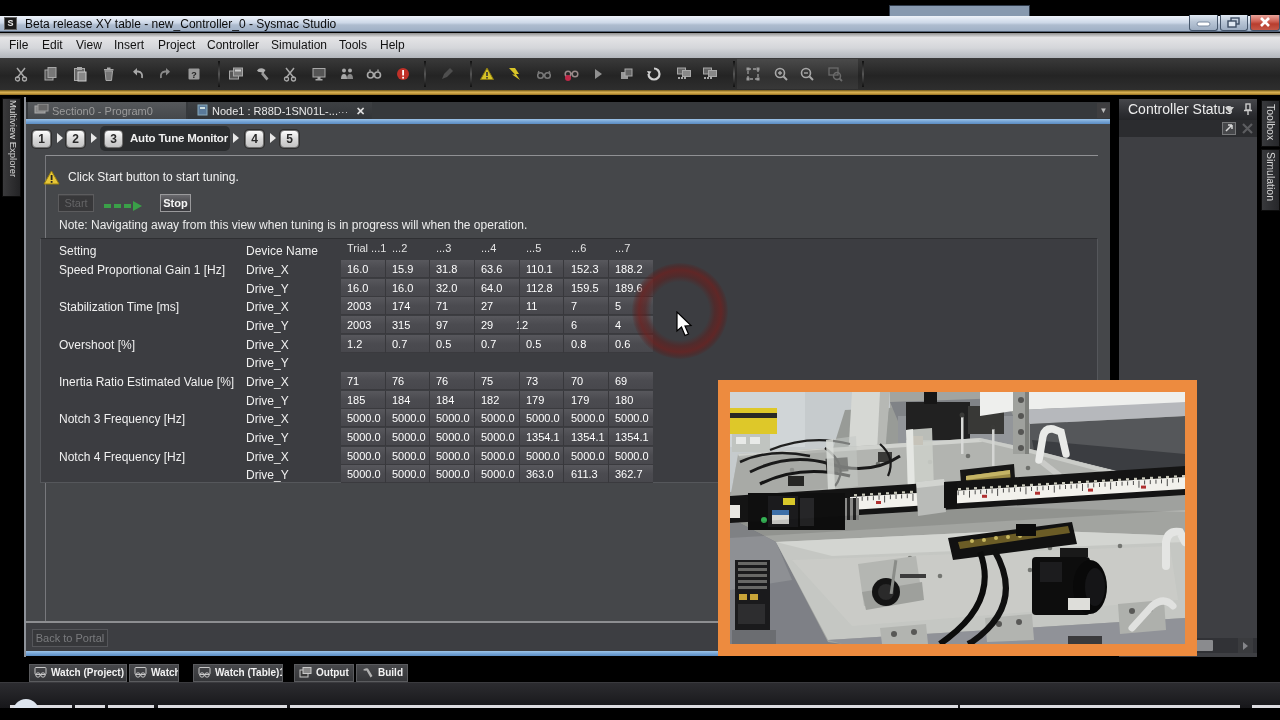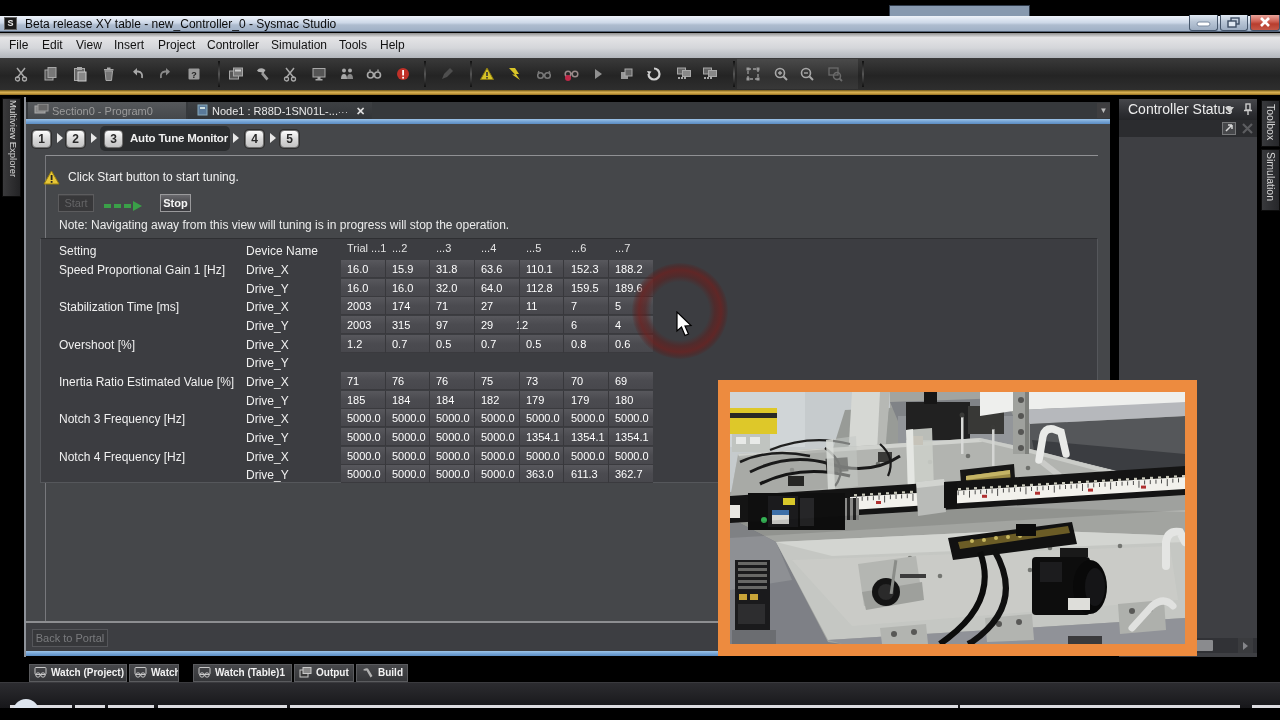--- a/index.html
+++ b/index.html
@@ -302,21 +302,21 @@
     </svg></div>
 <div class="abs" id="warntext">Click Start button to start tuning.</div>
 <div class="abs" id="btnstart">Start</div>
 <div class="abs" style="left:104px;top:198px"><svg width="42" height="11">
       <rect x="0" y="3" width="7" height="4" fill="#3aa048"></rect>
       <rect x="10" y="3" width="7" height="4" fill="#3aa048"></rect>
       <rect x="20" y="3" width="7" height="4" fill="#3aa048"></rect>
       <path d="M29 0 L38 5 L29 10 Z" fill="#3aa048"></path>
     </svg></div>
 <div class="abs" id="btnstop">Stop</div>
-<div class="abs" id="notetext">Note: Navigating away from this view will tuning is in progress will stop the operation.</div>
+<div class="abs" id="notetext">Note: Navigating away from this view when tuning is in progress will when the operation.</div>
 <div class="abs" id="tbl">
 <div class="tlab" style="top:5px">Setting</div>
 <div class="tdev" style="top:5px">Device Name</div>
 <div class="tlab" style="top:24.0px">Speed Proportional Gain 1 [Hz]</div>
 <div class="tlab" style="top:61.3px">Stabilization Time [ms]</div>
 <div class="tlab" style="top:98.7px">Overshoot [%]</div>
 <div class="tlab" style="top:136.0px">Inertia Ratio Estimated Value [%]</div>
 <div class="tlab" style="top:173.4px">Notch 3 Frequency [Hz]</div>
 <div class="tlab" style="top:210.7px">Notch 4 Frequency [Hz]</div>
 <div class="tdev" style="top:24.0px">Drive_X</div>
@@ -547,21 +547,21 @@
       <circle cx="4" cy="8" r="2.2" fill="none" stroke="#c8c8c8"></circle>
       <circle cx="9" cy="8" r="2.2" fill="none" stroke="#c8c8c8"></circle>
       <path d="M6.2 8 L6.8 8" stroke="#c8c8c8"></path>
     </svg>Watch (Project)</div>
 <div class="btab" style="left:129px;width:50px"><svg class="btabico" viewBox="0 0 13 11">
       <rect x="1" y="0.5" width="11" height="7" rx="1" fill="none" stroke="#c8c8c8"></rect>
       <circle cx="4" cy="8" r="2.2" fill="none" stroke="#c8c8c8"></circle>
       <circle cx="9" cy="8" r="2.2" fill="none" stroke="#c8c8c8"></circle>
       <path d="M6.2 8 L6.8 8" stroke="#c8c8c8"></path>
     </svg>Watch1</div>
-<div class="btab" style="left:193px;width:99px"><svg class="btabico" viewBox="0 0 13 11">
+<div class="btab" style="left:193px;width:90px"><svg class="btabico" viewBox="0 0 13 11">
       <rect x="1" y="0.5" width="11" height="7" rx="1" fill="none" stroke="#c8c8c8"></rect>
       <circle cx="4" cy="8" r="2.2" fill="none" stroke="#c8c8c8"></circle>
       <circle cx="9" cy="8" r="2.2" fill="none" stroke="#c8c8c8"></circle>
       <path d="M6.2 8 L6.8 8" stroke="#c8c8c8"></path>
     </svg>Watch (Table)1</div>
 <div class="btab" style="left:294px;width:60px"><svg class="btabico" viewBox="0 0 13 11">
       <rect x="1" y="3" width="8" height="7" fill="#3a3a3a" stroke="#c8c8c8"></rect>
       <rect x="4" y="0.5" width="8" height="6" fill="#888" stroke="#c8c8c8"></rect>
     </svg>Output</div>
 <div class="btab" style="left:356px;width:52px"><svg class="btabico" viewBox="0 0 13 11">

